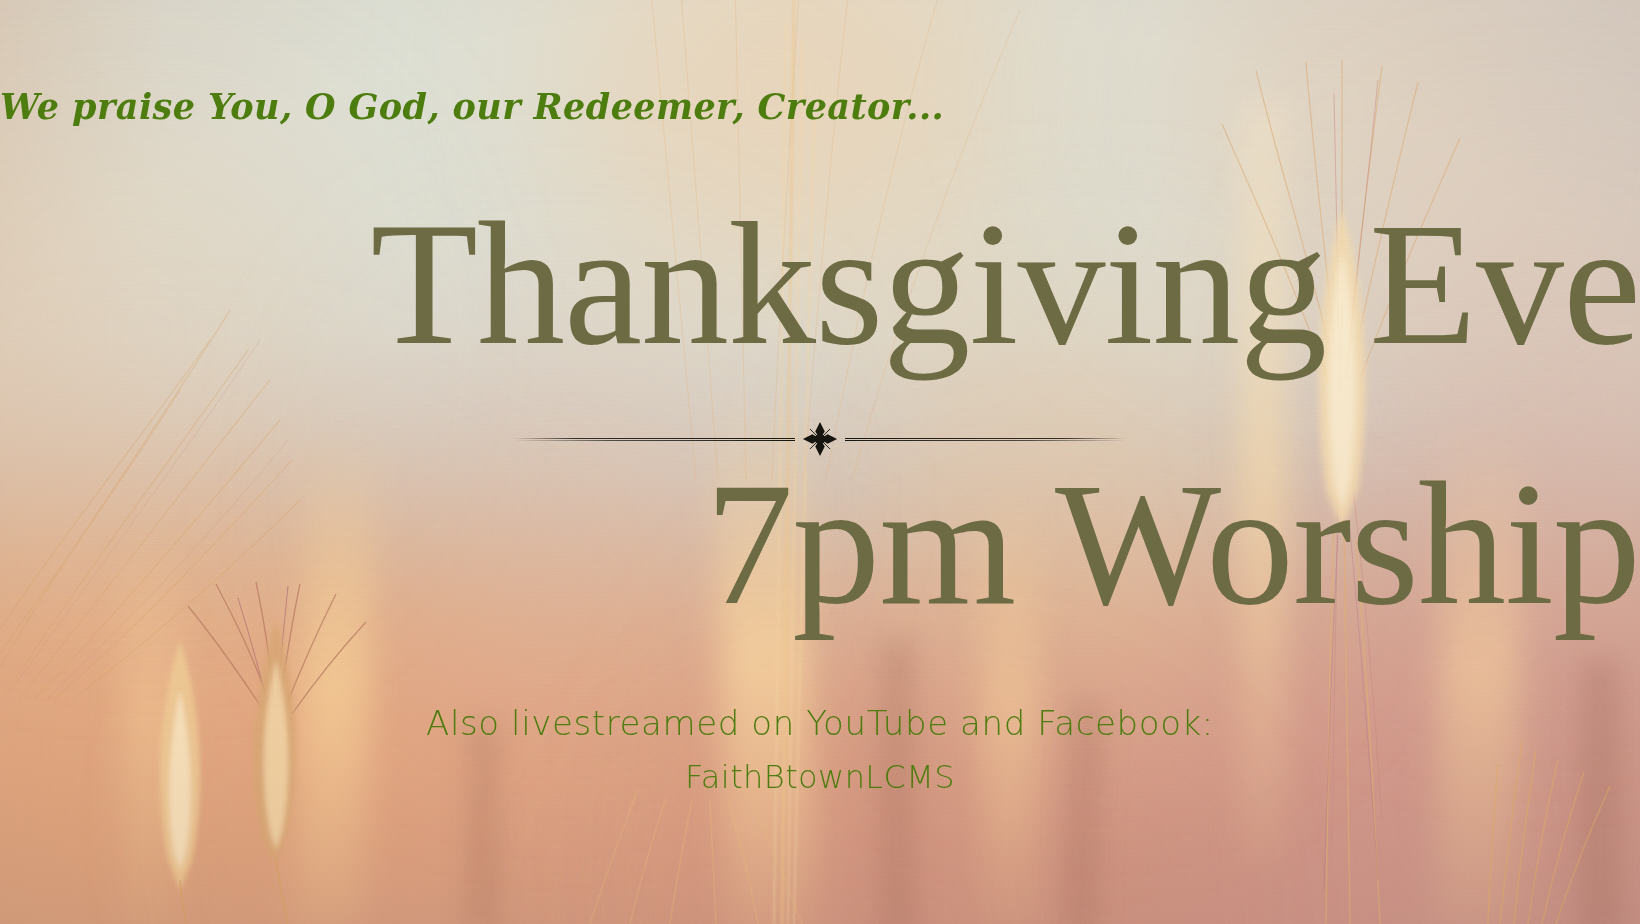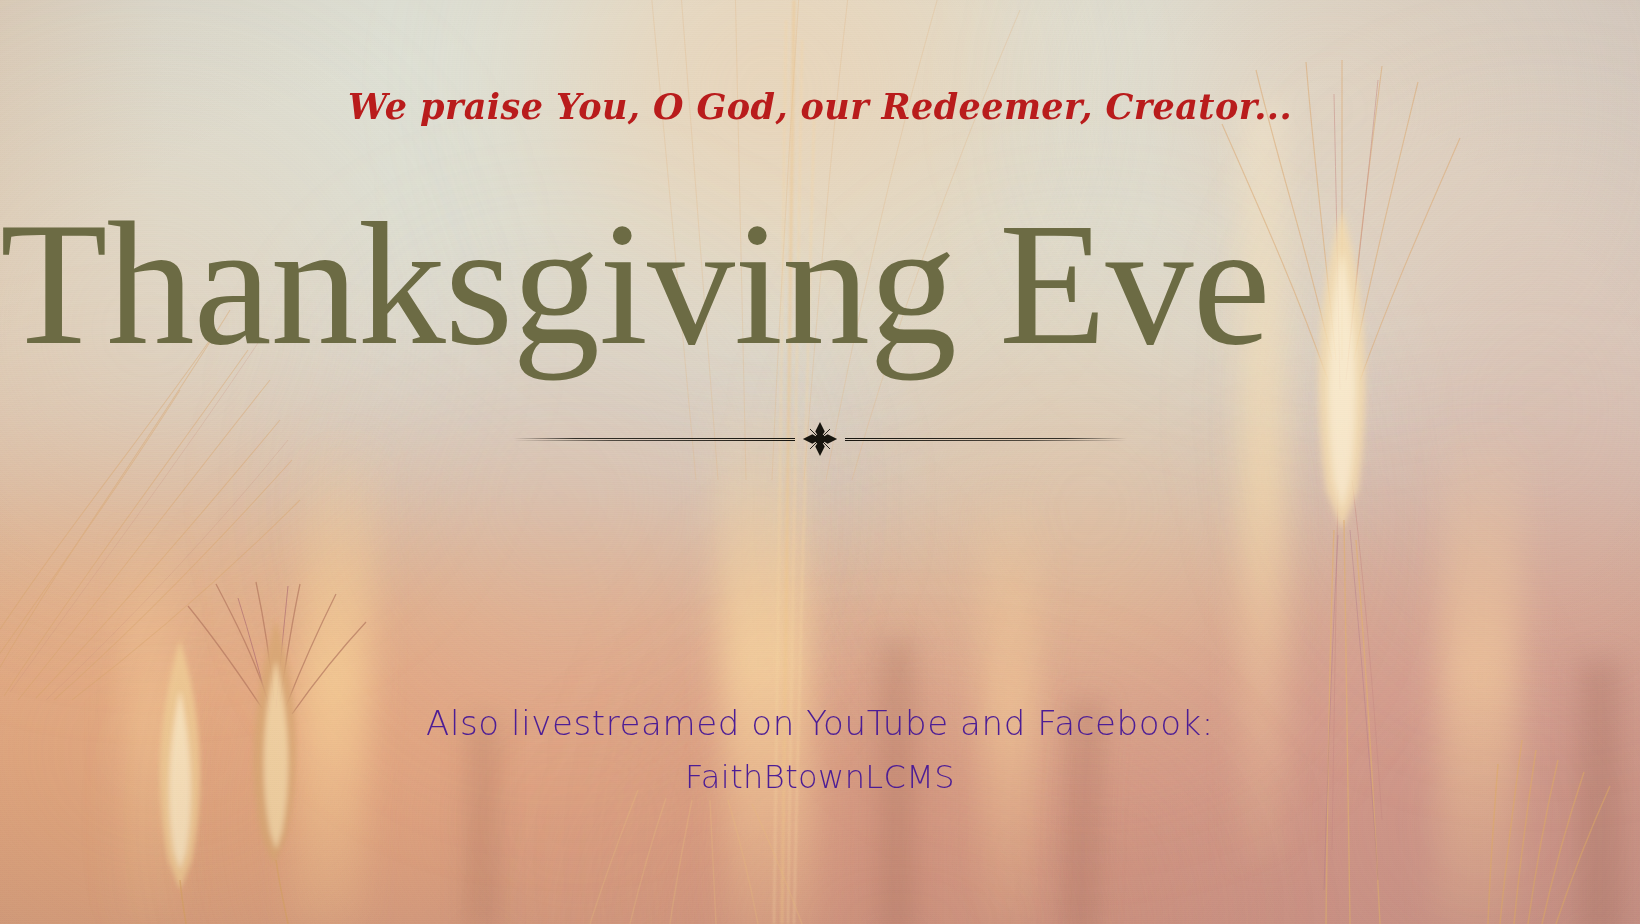--- a/index.html
+++ b/index.html
@@ -91,34 +91,34 @@
                 rgba(0,0,0,0) 55%, rgba(90,60,50,0.10) 100%);
   }
 
   
   .content { position: absolute; inset: 0; }
 
   .tagline {
     position: absolute;
     top: 86px;
     left: 0; right: 0;
-    text-align: center;
+    text-align: left;
     font-family: "DejaVu Serif", "Liberation Serif", serif;
     font-style: italic;
     font-weight: 700;
     font-size: 35px;
     letter-spacing: 0.4px;
-    color: #b91c1c;
+    color: #4d7c0f;
     white-space: nowrap;
   }
 
   .headline {
     position: absolute;
     left: 0; right: 0;
-    text-align: left;
+    text-align: right;
     font-family: "Liberation Serif", "DejaVu Serif", serif;
     font-weight: 400;
     color: #6c6b44;
     white-space: nowrap;
     line-height: 1;
   }
   .headline-1 { top: 196px; font-size: 176px; letter-spacing: -1px; }
   .headline-2 { top: 456px; font-size: 176px; letter-spacing: -1px; }
 
   
@@ -157,21 +157,21 @@
     display: block;
   }
 
   .footer {
     position: absolute;
     left: 0; right: 0;
     top: 700px;
     text-align: center;
     font-family: "DejaVu Sans", "Liberation Sans", sans-serif;
     font-weight: 300;
-    color: #4c1d95;
+    color: #4d7c0f;
     letter-spacing: 0.6px;
   }
   .footer-line-1 { font-size: 34px; line-height: 46px; }
   .footer-line-2 { font-size: 32px; line-height: 50px; margin-top: 6px; letter-spacing: 0.4px; }
 </style>
 </head>
 <body>
 
 <div id="slide">
 
@@ -362,20 +362,21 @@
         <path d="M38 20 L28 25 L20 20 L28 15 Z" fill="#17150f"></path>
         <circle cx="20" cy="20" r="5.6" fill="#17150f"></circle>
         <g stroke="#17150f" stroke-width="1">
           <path d="M9.5 9.5 L30.5 30.5"></path>
           <path d="M30.5 9.5 L9.5 30.5"></path>
         </g>
       </svg>
       <span class="rule right"></span>
     </div>
 
+    <div class="headline headline-2">7pm Worship</div>
 
     <div class="footer">
       <div class="footer-line-1">Also livestreamed on YouTube and Facebook:</div>
       <div class="footer-line-2">FaithBtownLCMS</div>
     </div>
 
   </div>
 </div>
 
 </body></html>

